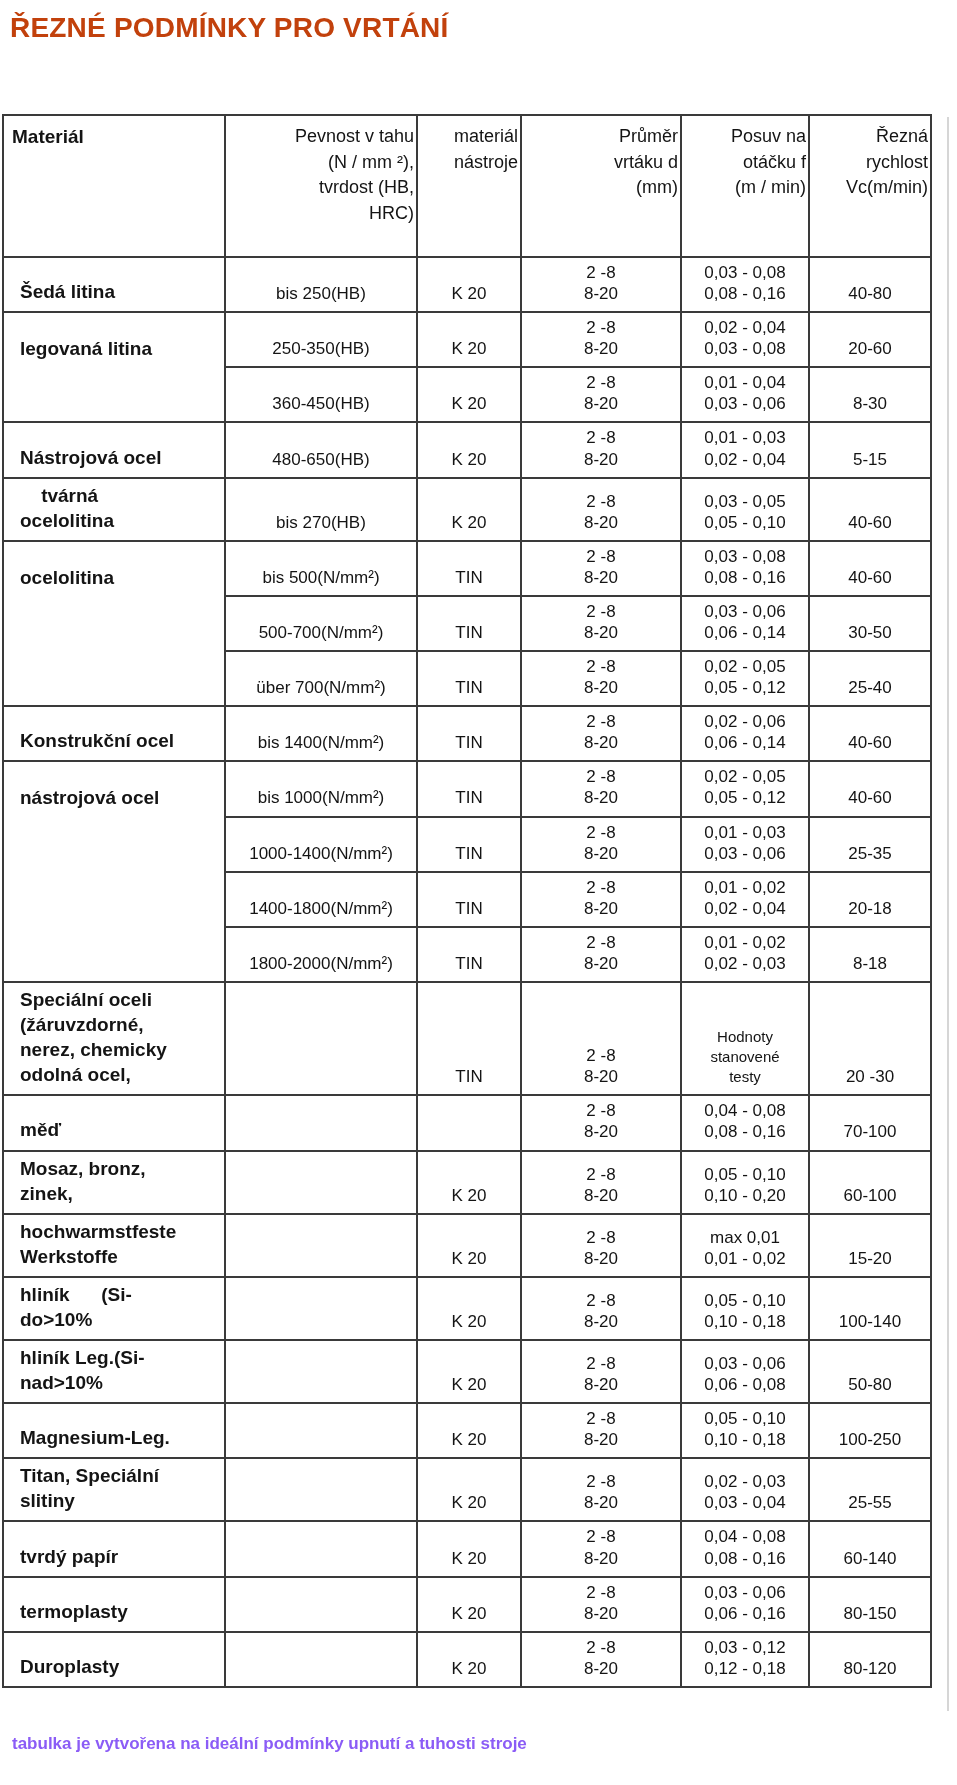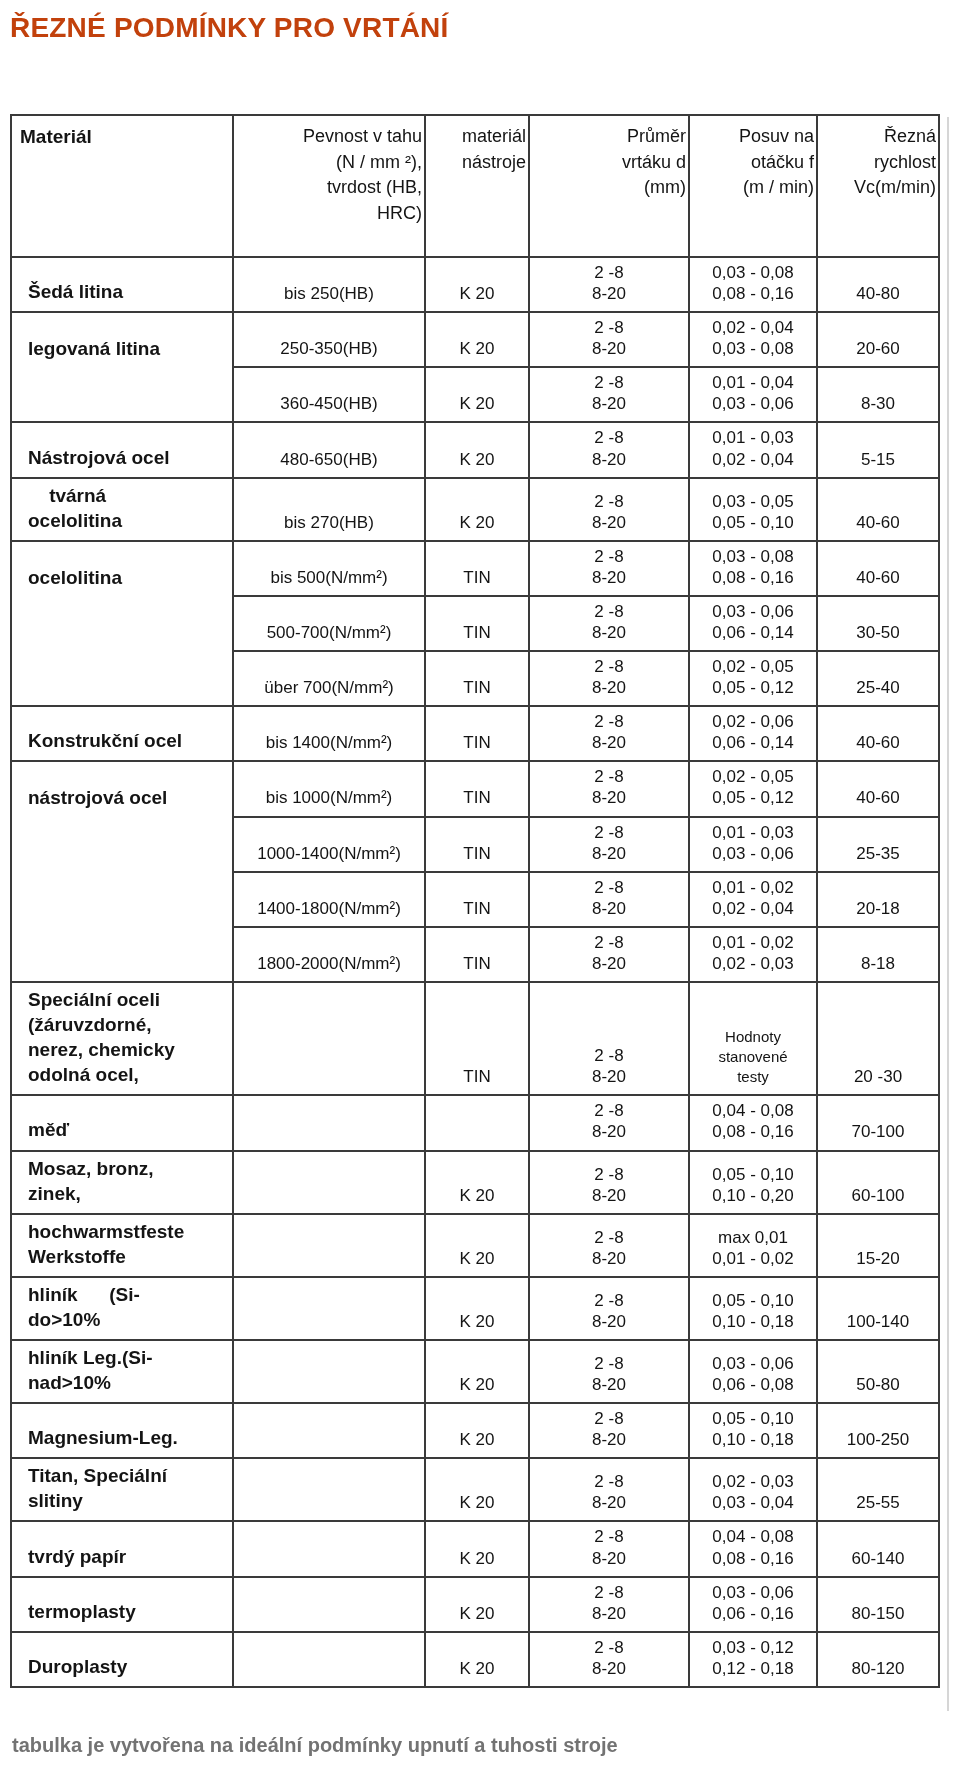--- a/index.html
+++ b/index.html
@@ -16,21 +16,21 @@
   .page-title {
     font-size: 28px;
     font-weight: bold;
     letter-spacing: 0.2px;
     color: #c2410c;
     margin: 12px 0 0 10px;
   }
   table.cond-table {
     border-collapse: collapse;
     table-layout: fixed;
-    margin: 70px 0 0 10px;
+    margin: 70px 0 0 2px;
     width: 928px;
   }
   .cond-table th, .cond-table td {
     border: 2px solid #3a3a3a;
     overflow: hidden;
   }
   .cond-table th {
     vertical-align: top;
     font-weight: normal;
     text-align: right;
@@ -66,23 +66,23 @@
   .cond-table td.material.merged { vertical-align: top; }
   .cond-table td.material.merged .first-row-label {
     height: 44px;
     display: flex;
     align-items: flex-end;
     white-space: pre-wrap;
   }
   .cond-table td.small-text { font-size: 15px; line-height: 1.35; }
   .footer-note {
     margin: 46px 4px 0 12px;
-    font-size: 20px;
+    font-size: 17px;
     font-weight: bold;
-    color: #737373;
+    color: #8b5cf6;
   }
   .scan-edge {
     position: absolute;
     left: 947px; top: 117px;
     width: 2px; height: 1594px;
     background: #d6d6d6;
   }
 </style>
 </head>
 <body>

